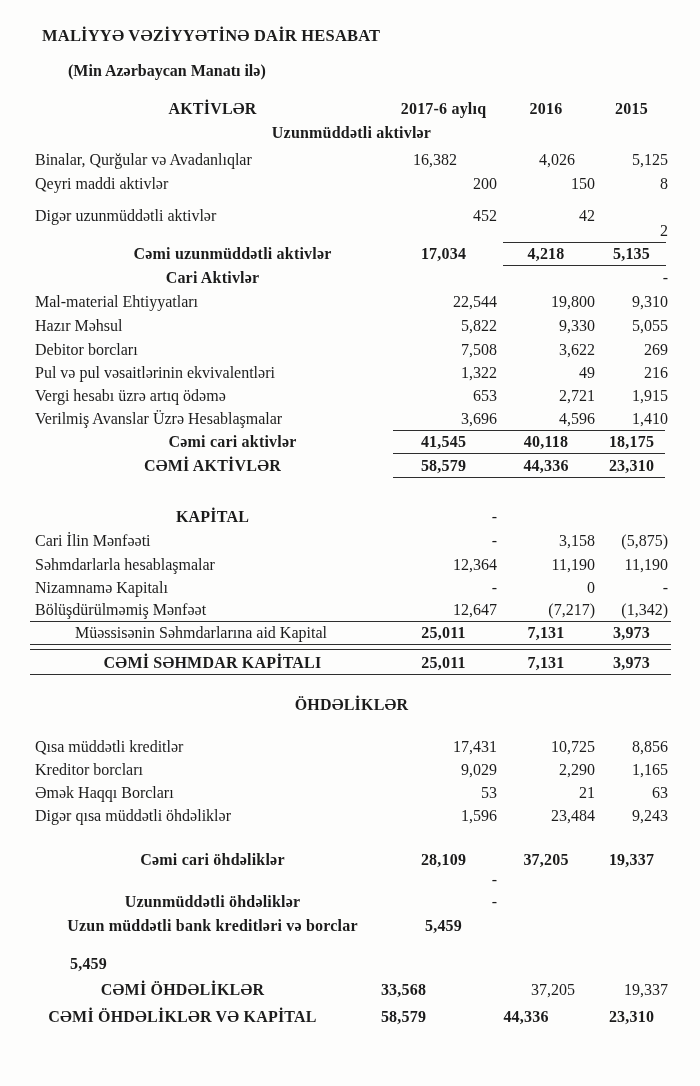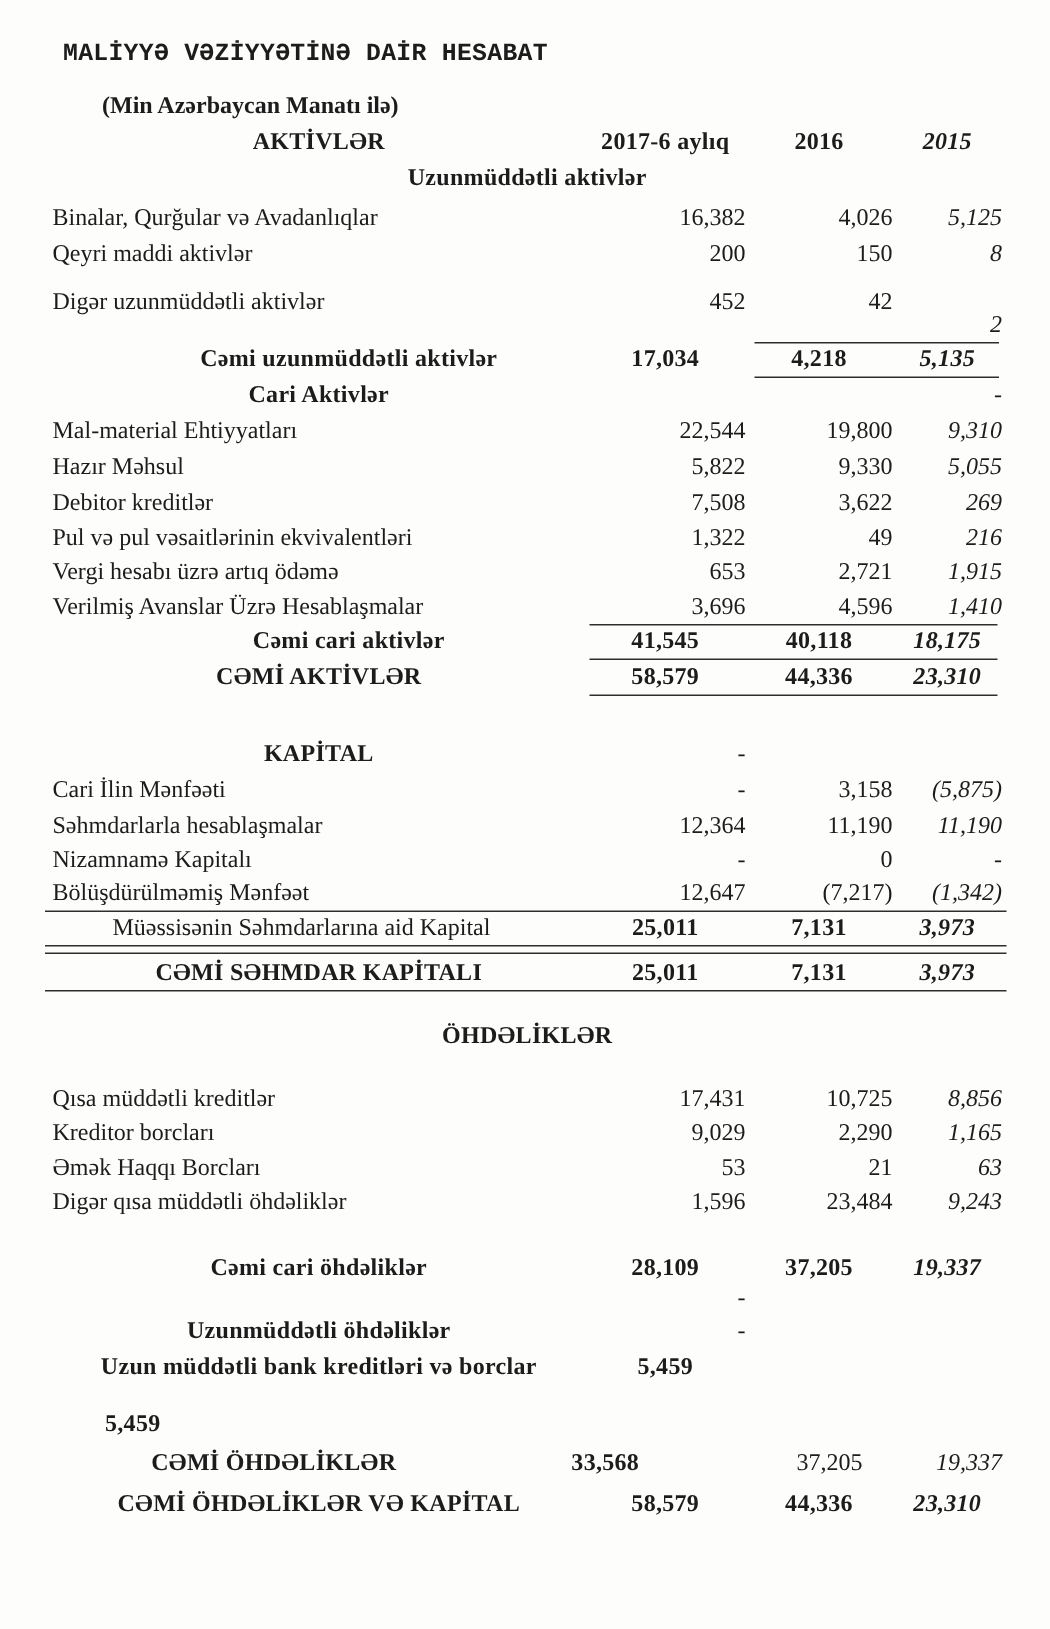--- a/index.html
+++ b/index.html
@@ -2,32 +2,32 @@
 <html><head>
 <meta charset="utf-8">
 <style>
   html,body{margin:0;padding:0;background:#ffffff;}
   .page{
     width:700px;height:1086px;background:#fdfdfc;overflow:hidden;
     font-family:"Liberation Serif","DejaVu Serif",serif;
     color:#1c1c1c;font-size:16px;position:relative;box-sizing:border-box;
     padding:26px 32px 0 35px;
   }
-  .doc-title{font-weight:bold;font-size:16.5px;margin-left:7px;height:20px;margin-bottom:16px;letter-spacing:.2px;font-family:Liberation Mono, monospace;}
-  .doc-subtitle{font-weight:bold;font-size:16px;margin-left:33px;height:20px;margin-bottom:0;}
+  .doc-title{font-weight:bold;font-size:16.5px;margin-left:7px;height:20px;margin-bottom:16px;letter-spacing:.2px;}
+  .doc-subtitle{font-weight:bold;font-size:16px;margin-left:33px;height:20px;margin-bottom:14px;}
   .row{display:flex;align-items:flex-end;padding-bottom:2px;box-sizing:border-box;}
   .lbl{flex:1;white-space:nowrap;}
   .c{text-align:right;white-space:nowrap;}
   .c1{width:107px;}
   .c2{width:98px;}
-  .c3{width:73px;font-style:italic;}
+  .c3{width:73px;}
   .b{font-weight:bold;letter-spacing:.2px;text-align:center;}
   .r{font-weight:normal;letter-spacing:0;}
   .h14{height:15px;} .h20{height:20px;} .h21{height:21px;margin-left:40px;} .h22{height:22px;}
-  .h23{height:23px;} .h24{height:24px;} .h26{height:26px;gap:20px;} .h27{height:27px;}
+  .h23{height:23px;} .h24{height:24px;} .h26{height:26px;gap:20px;} .h27{height:27px;gap:20px;}
   .rule-p{width:163px;margin-left:auto;margin-right:2px;border-bottom:1.6px solid #2e2e2e;height:0;margin-top:0;margin-bottom:1px;}
   .rule-n{width:272px;margin-left:auto;margin-right:3px;border-bottom:1.6px solid #2e2e2e;height:0;margin-bottom:1px;}
   .rule-f{width:calc(100% + 8px);margin-left:-5px;border-bottom:1.6px solid #2e2e2e;height:0;margin-bottom:1px;}
   .rule-d{width:calc(100% + 8px);margin-left:-5px;border-top:1.6px solid #2e2e2e;border-bottom:1.6px solid #2e2e2e;height:4px;margin-bottom:1px;}
   .sp8{height:8px;} .sp14{height:14px;} .sp16{height:16px;} .sp18{height:18px;}
   .sp22{height:22px;} .sp26{height:26px;}
 </style>
 </head>
 <body>
 
@@ -92,21 +92,21 @@
     <span class="c c2">19,800</span>
     <span class="c c3">9,310</span>
   </div>
   <div class="row h24">
     <span class="lbl">Hazır Məhsul</span>
     <span class="c c1">5,822</span>
     <span class="c c2">9,330</span>
     <span class="c c3">5,055</span>
   </div>
   <div class="row h24">
-    <span class="lbl">Debitor kreditlər</span>
+    <span class="lbl">Debitor borcları</span>
     <span class="c c1">7,508</span>
     <span class="c c2">3,622</span>
     <span class="c c3">269</span>
   </div>
   <div class="row h23">
     <span class="lbl">Pul və pul vəsaitlərinin ekvivalentləri</span>
     <span class="c c1">1,322</span>
     <span class="c c2">49</span>
     <span class="c c3">216</span>
   </div>

